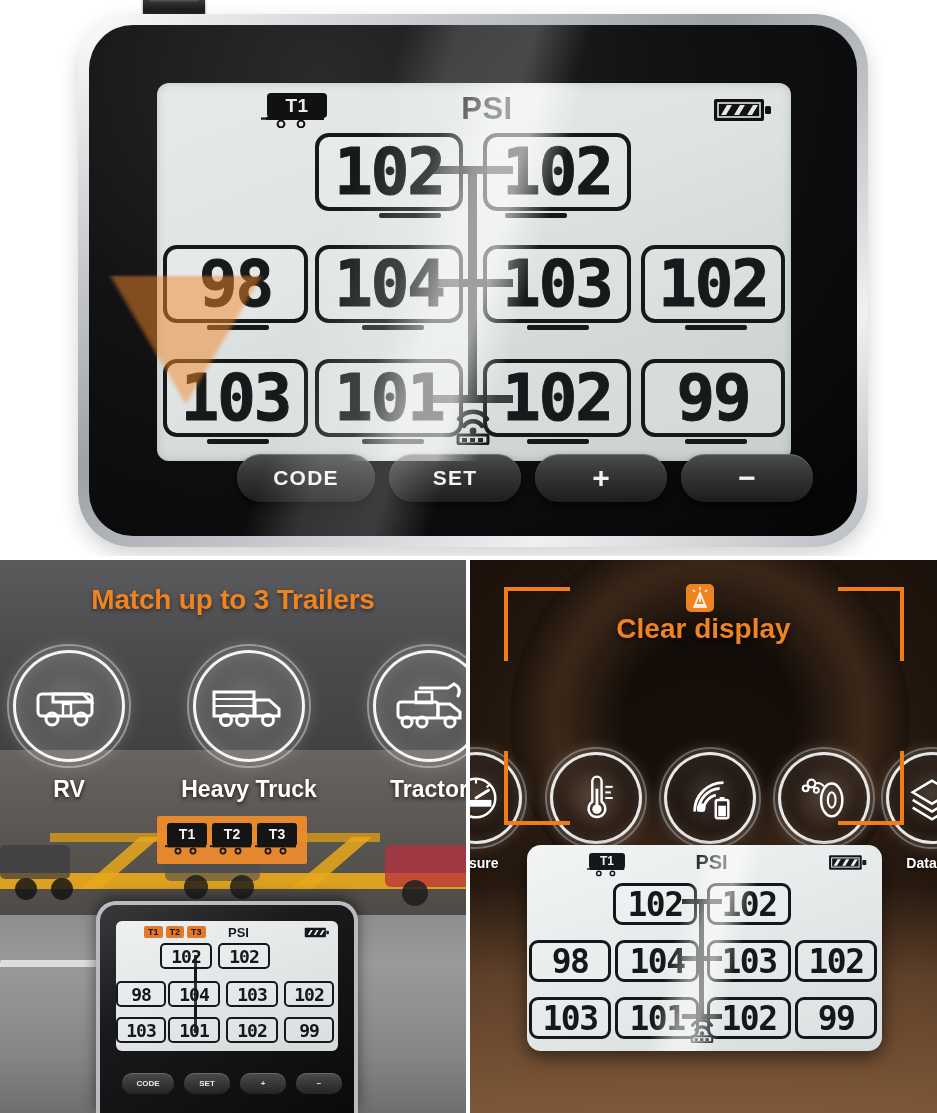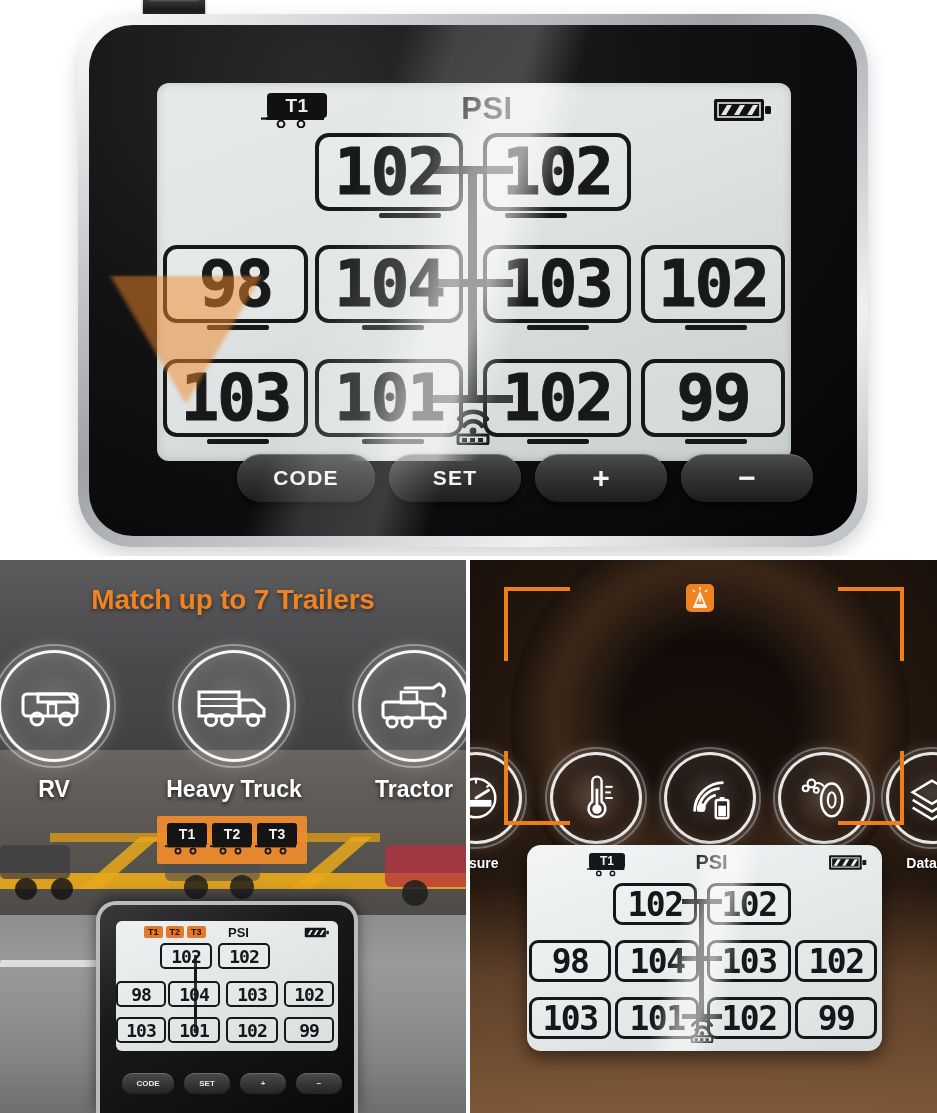--- a/index.html
+++ b/index.html
@@ -143,21 +143,21 @@
   .carrier{
     position:absolute; left:-10px; top:255px; width:486px; height:120px;
   }
   .pl-title{
     position:absolute; left:0; top:24px; width:100%;
     text-align:center; font-size:28px; font-weight:bold;
     color:#ef8322; letter-spacing:-.2px;
     text-shadow:0 2px 4px rgba(0,0,0,.5);
     font-family:"Liberation Sans",sans-serif;
   }
-  .pl-items{ position:absolute; left:2px; top:90px; width:100%; height:230px; }
+  .pl-items{ position:absolute; left:17px; top:90px; width:100%; height:230px; }
   .pl-item{ position:absolute; top:0; width:176px; text-align:center; }
   .circ{
     position:relative; width:112px; height:112px; margin:0 auto;
     border-radius:50%;
     border:3px solid rgba(255,255,255,.95);
     background:radial-gradient(circle at 50% 50%, rgba(255,255,255,.22) 0%, rgba(255,255,255,.10) 55%, rgba(255,255,255,.02) 100%);
     box-shadow:0 0 18px rgba(255,255,255,.35), inset 0 0 20px rgba(255,255,255,.22);
     display:flex;align-items:center;justify-content:center;
   }
   .circ:before{
@@ -409,21 +409,21 @@
       <rect x="395" y="30" width="90" height="42" rx="6" fill="#b8303f" opacity=".75"></rect>
       <circle cx="425" cy="78" r="13" fill="#1d1d1f" opacity=".85"></circle>
       <rect x="10" y="30" width="70" height="34" rx="5" fill="#3b3b3e" opacity=".7"></rect>
       <circle cx="36" cy="74" r="11" fill="#151516" opacity=".85"></circle>
       <circle cx="72" cy="74" r="11" fill="#151516" opacity=".85"></circle>
       <rect x="175" y="30" width="95" height="36" rx="6" fill="#4d4d50" opacity=".6"></rect>
       <circle cx="206" cy="72" r="12" fill="#18181a" opacity=".8"></circle>
       <circle cx="252" cy="72" r="12" fill="#18181a" opacity=".8"></circle>
     </svg>
 
-    <div class="pl-title">Match up to 7 Trailers</div>
+    <div class="pl-title">Match up to 3 Trailers</div>
 
     <div class="pl-items">
       <div class="pl-item" style="left:-36px;">
         <div class="circ">
           <svg viewBox="0 0 72 48" width="72" height="48">
             <rect x="5" y="12" width="54" height="22" rx="4" fill="none" stroke="#fff" stroke-width="3"></rect>
             <path d="M20 12 L50 12 L58 20 L20 20 Z" fill="none" stroke="#fff" stroke-width="3"></path>
             <rect x="30" y="22" width="8" height="12" fill="none" stroke="#fff" stroke-width="2.4"></rect>
             <circle cx="19" cy="37" r="6" fill="none" stroke="#fff" stroke-width="3"></circle>
             <circle cx="48" cy="37" r="6" fill="none" stroke="#fff" stroke-width="3"></circle>
@@ -546,20 +546,21 @@
       <span class="alarm-ic">
         <svg viewBox="0 0 28 28" width="28" height="28">
           <path d="M14 9 L9 21 L19 21 Z" fill="none" stroke="#fff5ec" stroke-width="1.8"></path>
           <line x1="14" y1="12" x2="14" y2="18" stroke="#fff5ec" stroke-width="1.6"></line>
           <line x1="14" y1="3" x2="14" y2="6" stroke="#fff5ec" stroke-width="1.6"></line>
           <line x1="7" y1="6" x2="9" y2="8" stroke="#fff5ec" stroke-width="1.6"></line>
           <line x1="21" y1="6" x2="19" y2="8" stroke="#fff5ec" stroke-width="1.6"></line>
           <line x1="7" y1="23" x2="21" y2="23" stroke="#fff5ec" stroke-width="1.8"></line>
         </svg>
       </span><br>
+      <span>Clear display</span>
     </div>
 
     <div class="pr-items">
       <div class="pr-item" style="left:-56px;">
         <div class="circ-s">
           <svg viewBox="0 0 56 56" width="54" height="54">
             <circle cx="28" cy="28" r="20" fill="none" stroke="#fff" stroke-width="2.6"></circle>
             <line x1="28" y1="8" x2="28" y2="13" stroke="#fff" stroke-width="2.2"></line>
             <line x1="14" y1="14" x2="17" y2="17" stroke="#fff" stroke-width="2.2"></line>
             <line x1="42" y1="14" x2="39" y2="17" stroke="#fff" stroke-width="2.2"></line>

